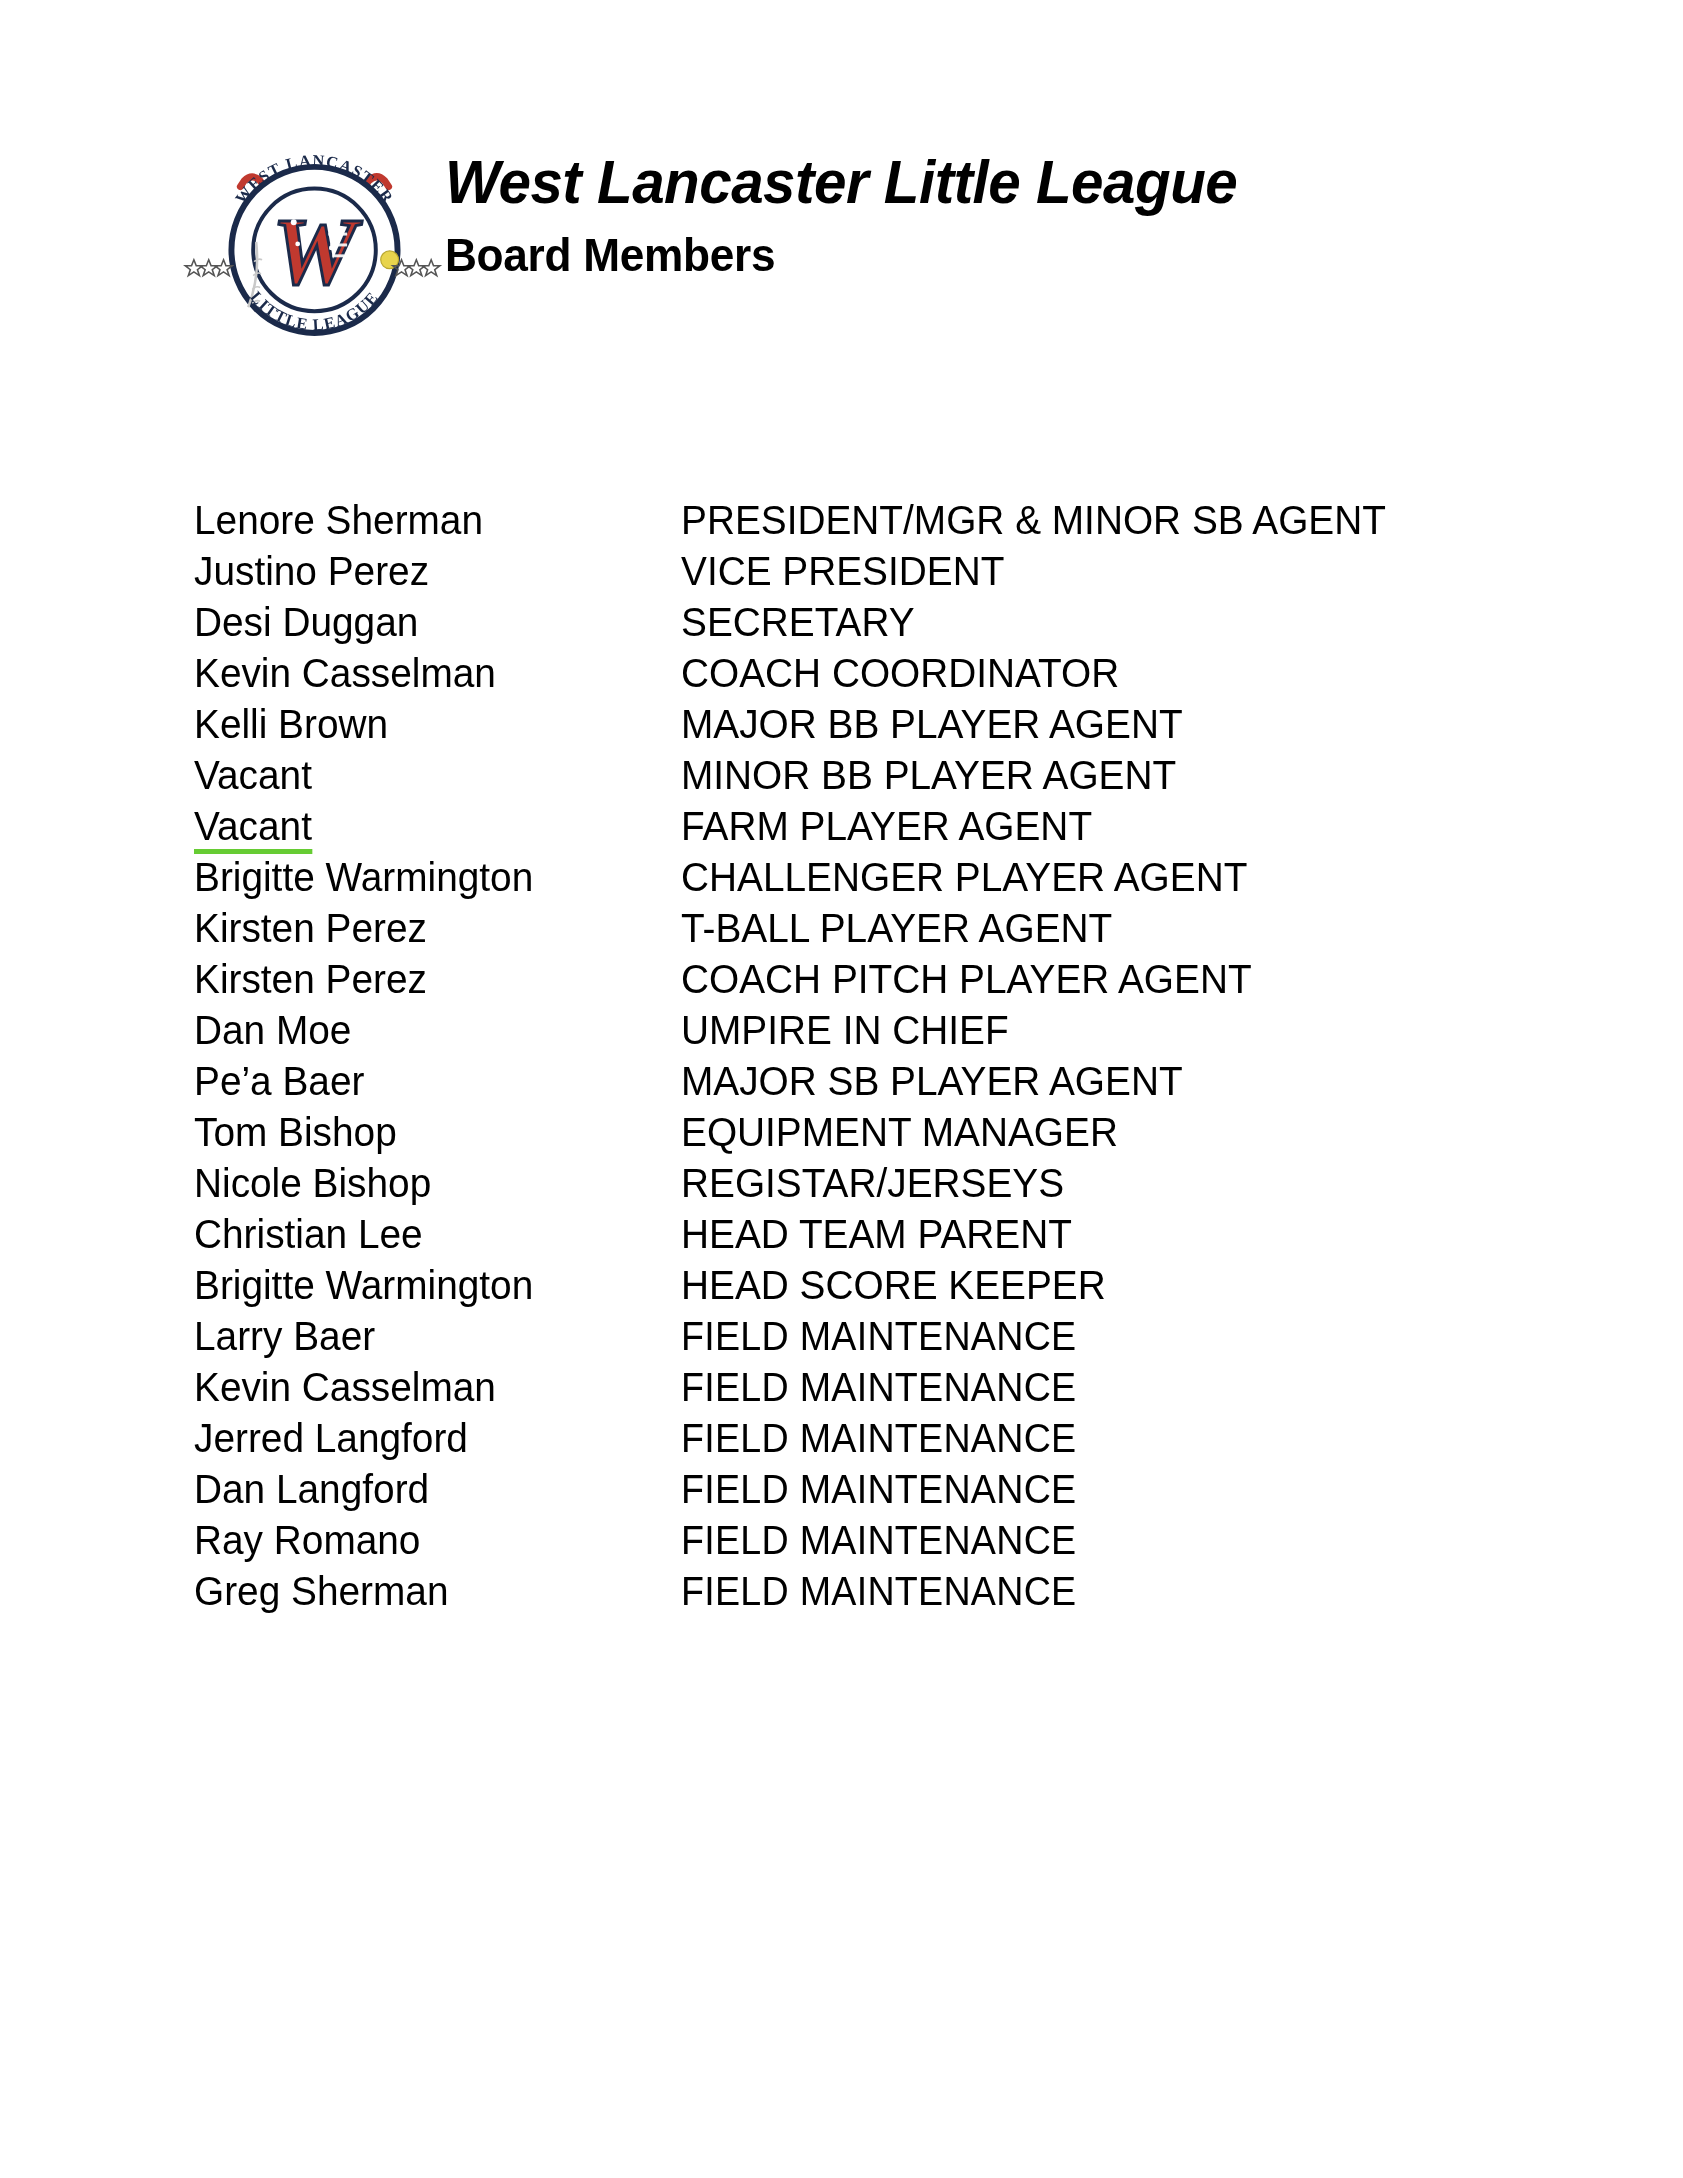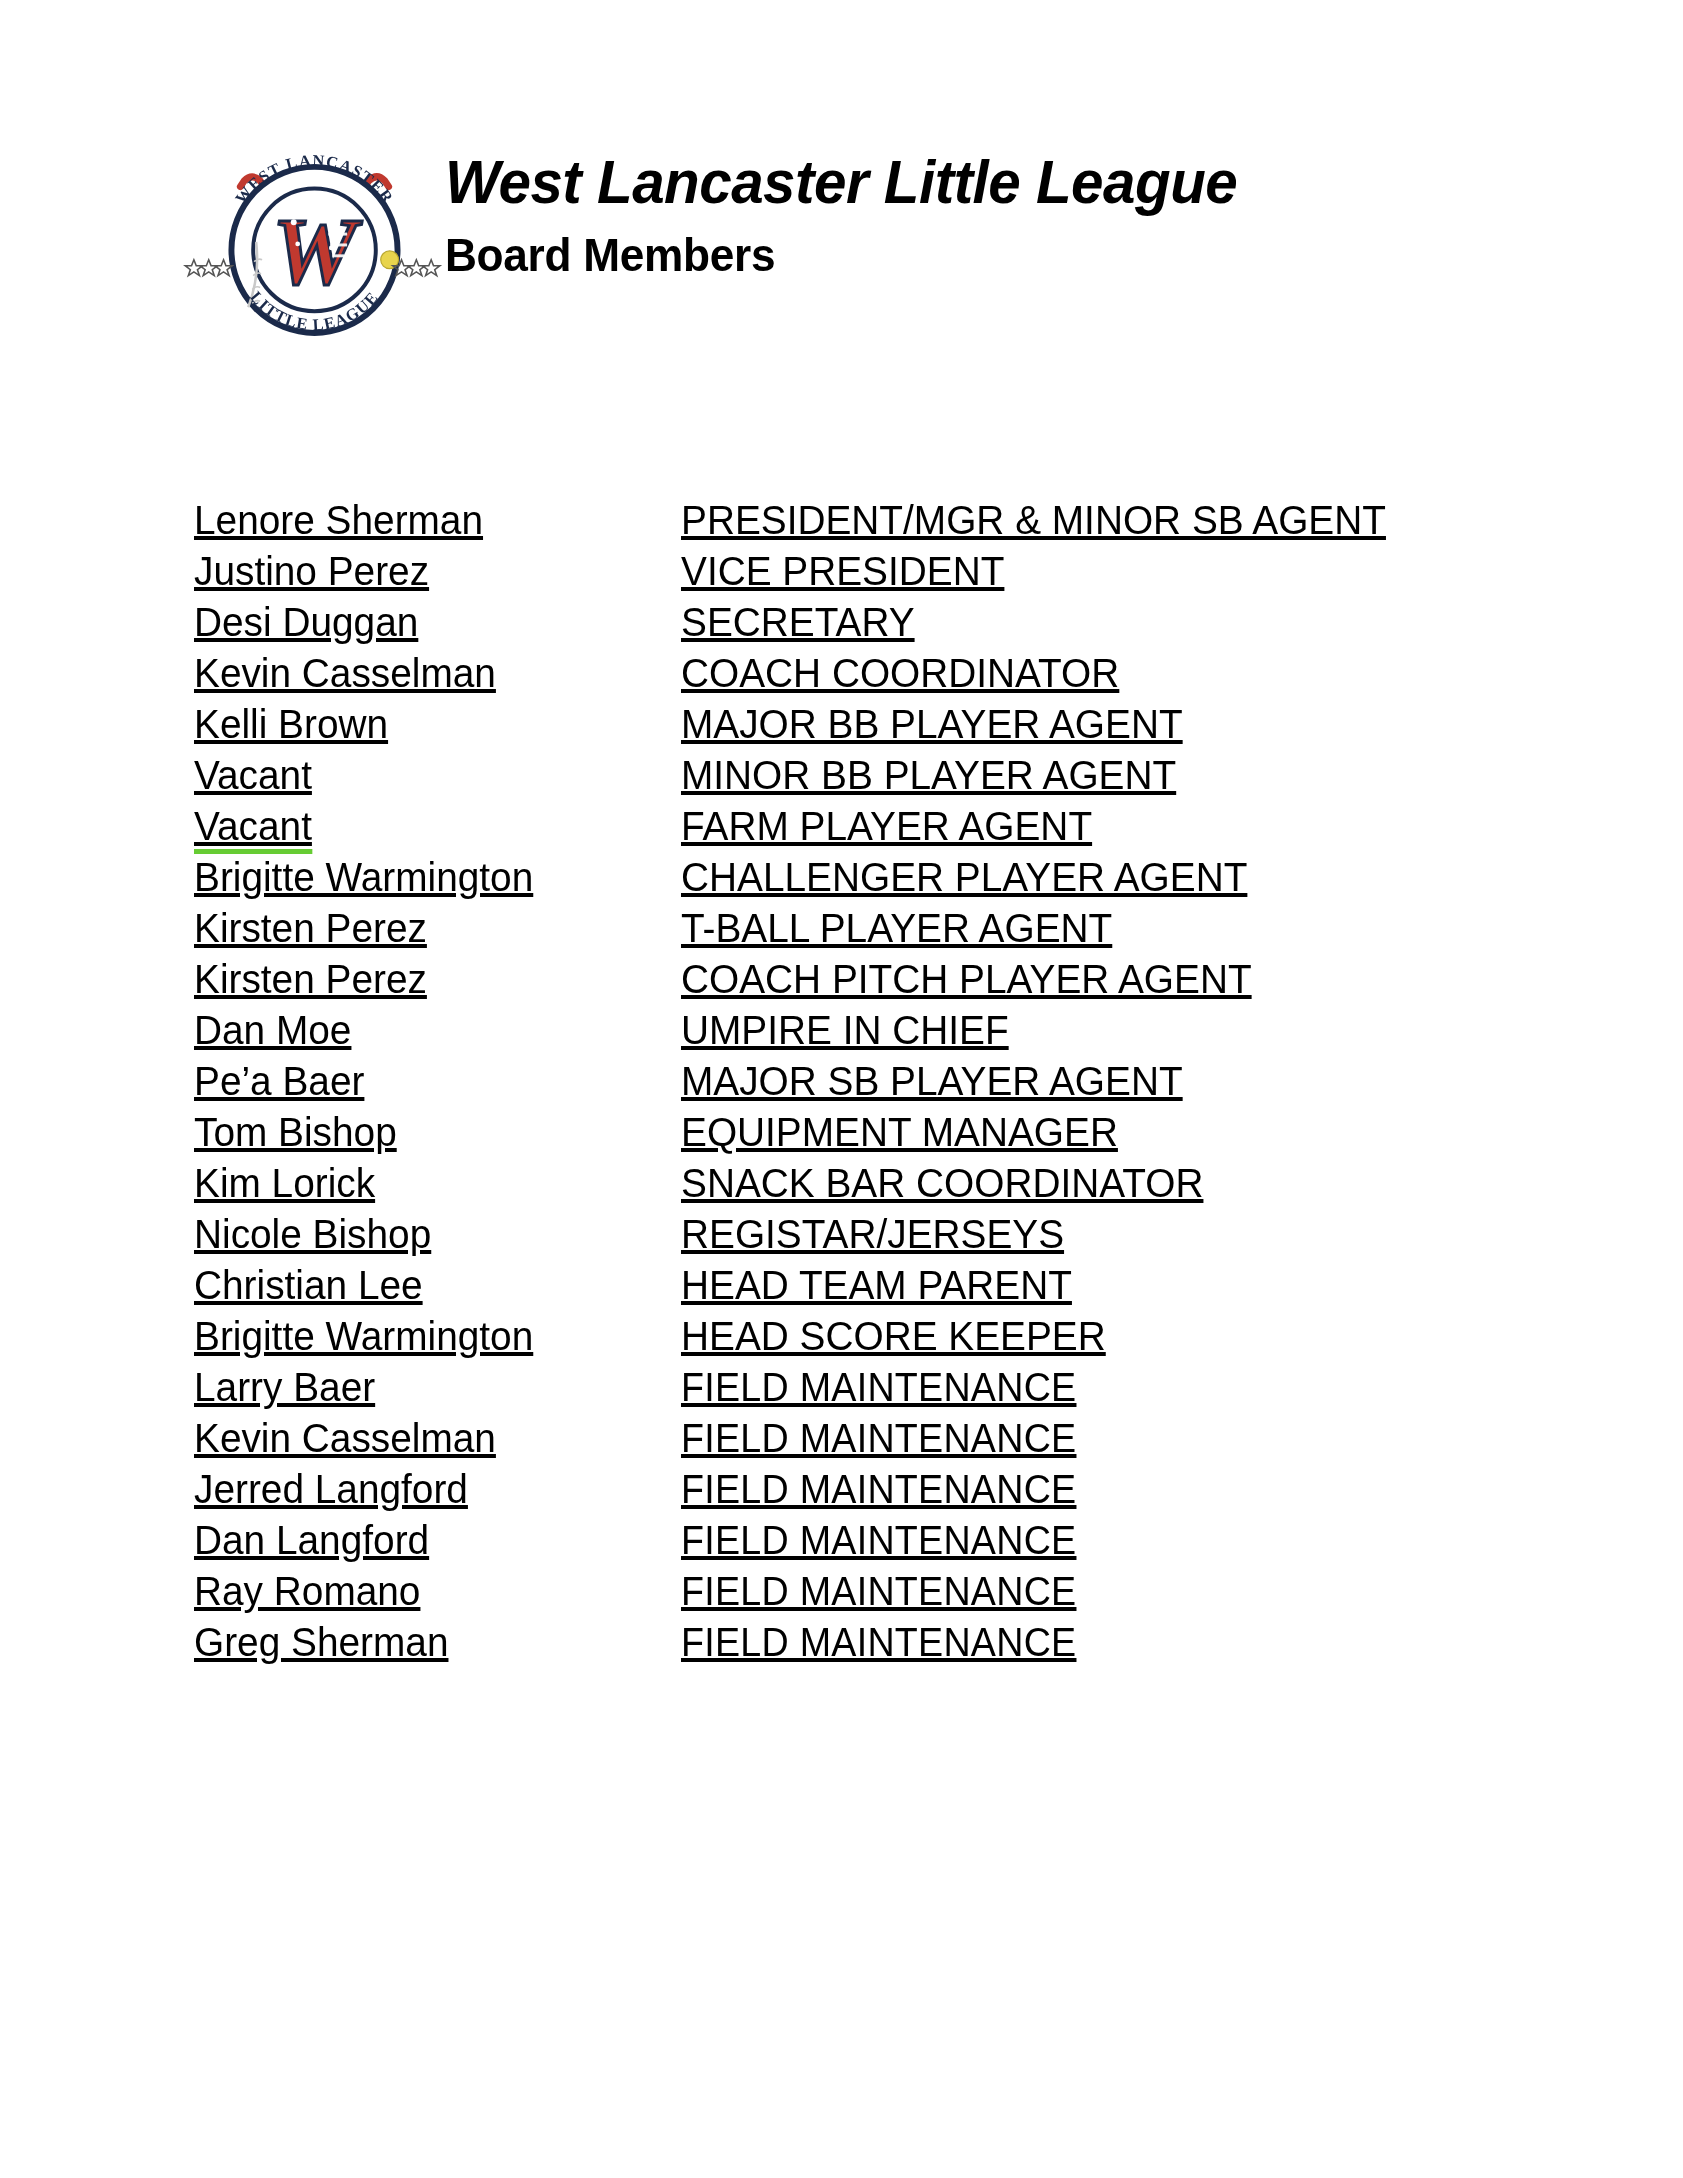--- a/index.html
+++ b/index.html
@@ -84,21 +84,20 @@
     position: absolute;
     left: 194px;
     top: 495px;
     width: 1317px;
   }
 
   .roster-row {
     display: flex;
     align-items: baseline;
     height: 51px;
-    text-decoration: underline;
   }
 
   .cell-name {
     flex: 0 0 487px;
     font-family: "Liberation Sans", sans-serif;
     font-size: 40px;
     line-height: 51px;
     white-space: nowrap;
     color: #000;
     transform: scaleX(0.97);
@@ -257,24 +256,20 @@
       </div>
       <div class="roster-row">
         <div class="cell-name"><span class="nm">Pe’a Baer</span></div>
         <div class="cell-role">MAJOR SB PLAYER AGENT</div>
       </div>
       <div class="roster-row">
         <div class="cell-name"><span class="nm">Tom Bishop</span></div>
         <div class="cell-role">EQUIPMENT MANAGER</div>
       </div>
       <div class="roster-row">
-        <div class="cell-name"><span class="nm">Kim Lorick</span></div>
-        <div class="cell-role">SNACK BAR COORDINATOR</div>
-      </div>
-      <div class="roster-row">
         <div class="cell-name"><span class="nm">Nicole Bishop</span></div>
         <div class="cell-role">REGISTAR/JERSEYS</div>
       </div>
       <div class="roster-row">
         <div class="cell-name"><span class="nm">Christian Lee</span></div>
         <div class="cell-role">HEAD TEAM PARENT</div>
       </div>
       <div class="roster-row">
         <div class="cell-name"><span class="nm">Brigitte Warmington</span></div>
         <div class="cell-role">HEAD SCORE KEEPER</div>

